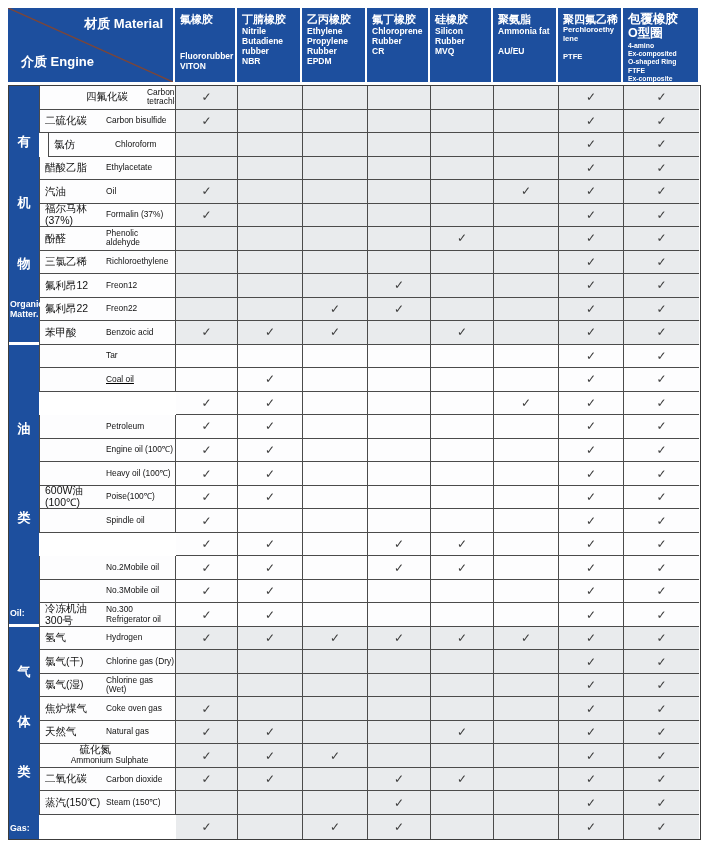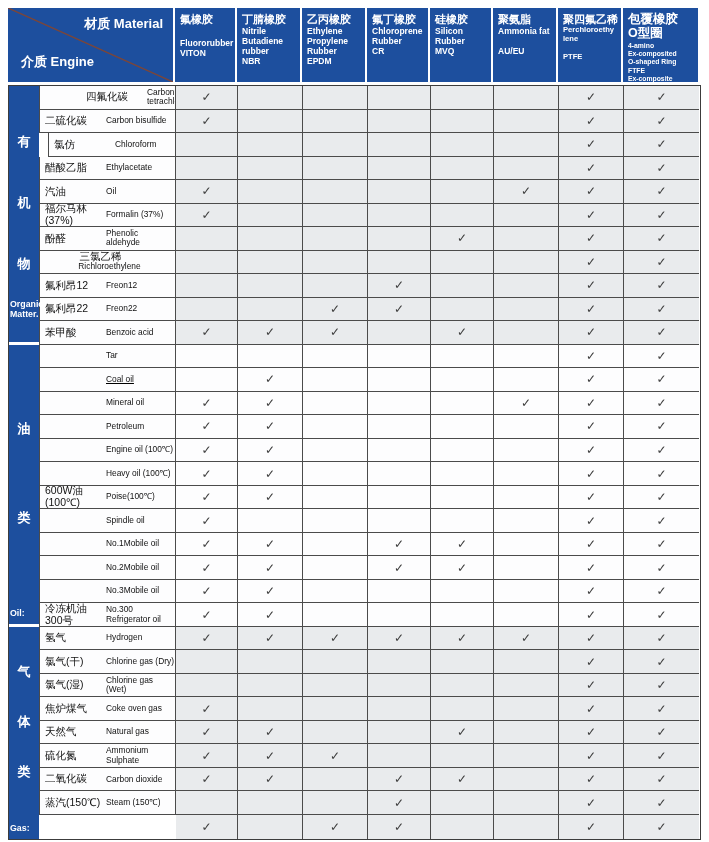--- a/index.html
+++ b/index.html
@@ -19,21 +19,21 @@
   
   .corner{position:relative;background:var(--blue);margin-right:2px;grid-column:1 / span 2;}
   .corner .mat{position:absolute;top:7px;right:10px;color:#fff;font-weight:bold;font-size:13px;}
   .corner .med{position:absolute;bottom:11px;left:13px;color:#fff;font-weight:bold;font-size:13px;}
   .corner svg{position:absolute;left:0;top:0;width:100%;height:100%;}
   .hcell{position:relative;background:var(--blue);color:#fff;margin-right:2px;box-sizing:border-box;
          padding:5px 3px 2px 5px;overflow:hidden;}
   .hcell:last-child{margin-right:0;}
   .hcell .cn{font-size:11px;font-weight:bold;line-height:1.1;white-space:pre-line;letter-spacing:0px;}
   .hcell .en{font-size:8.5px;font-weight:bold;line-height:1.18;white-space:pre-line;margin-top:1px;}
-  .hcell.gap-en .en{margin-top:13px;}
+  .hcell.gap-en .en{margin-top:26px;}
   .hcell.small-en .en{font-size:7.6px;}
   .hcell.tiny-en .en{font-size:6.8px;line-height:1.25;}
   .hcell.tiny-en .cn{font-size:12.5px;}
   
   #body-grid{grid-template-rows:repeat(32,23.53px);border:1px solid var(--outer);background:#fff;}
   .cat{background:var(--blue);position:relative;display:flex;flex-direction:column;
        justify-content:space-evenly;align-items:center;box-sizing:border-box;padding:4px 0 26px 0;color:#fff;}
   .cat.cat-gap{border-bottom:3px solid #fff;}
   .cat .ch{font-size:13px;font-weight:bold;}
   .cat .lbl{position:absolute;bottom:5px;left:1px;right:0;font-size:8.8px;font-weight:bold;
@@ -206,21 +206,21 @@
         <span class="en">Phenolic aldehyde</span>
       </div>
       <div class="dcell bg-gray" style="grid-area: 7 / 3;"></div>
       <div class="dcell bg-gray" style="grid-area: 7 / 4;"></div>
       <div class="dcell bg-gray" style="grid-area: 7 / 5;"></div>
       <div class="dcell bg-gray" style="grid-area: 7 / 6;"></div>
       <div class="dcell bg-gray" style="grid-area: 7 / 7;">✓</div>
       <div class="dcell bg-gray" style="grid-area: 7 / 8;"></div>
       <div class="dcell bg-gray" style="grid-area: 7 / 9;">✓</div>
       <div class="dcell bg-gray last" style="grid-area: 7 / 10;">✓</div>
-      <div class="lcell" style="grid-area: 8 / 2; flex-direction: column;">
+      <div class="lcell" style="grid-area: 8 / 2;">
         <span class="cn">三氯乙稀</span>
         <span class="en">Richloroethylene</span>
       </div>
       <div class="dcell bg-gray" style="grid-area: 8 / 3;"></div>
       <div class="dcell bg-gray" style="grid-area: 8 / 4;"></div>
       <div class="dcell bg-gray" style="grid-area: 8 / 5;"></div>
       <div class="dcell bg-gray" style="grid-area: 8 / 6;"></div>
       <div class="dcell bg-gray" style="grid-area: 8 / 7;"></div>
       <div class="dcell bg-gray" style="grid-area: 8 / 8;"></div>
       <div class="dcell bg-gray" style="grid-area: 8 / 9;">✓</div>
@@ -283,24 +283,20 @@
         <span class="en">Coal oil</span>
       </div>
       <div class="dcell bg-white" style="grid-area: 13 / 3;"></div>
       <div class="dcell bg-white" style="grid-area: 13 / 4;">✓</div>
       <div class="dcell bg-white" style="grid-area: 13 / 5;"></div>
       <div class="dcell bg-white" style="grid-area: 13 / 6;"></div>
       <div class="dcell bg-white" style="grid-area: 13 / 7;"></div>
       <div class="dcell bg-white" style="grid-area: 13 / 8;"></div>
       <div class="dcell bg-white" style="grid-area: 13 / 9;">✓</div>
       <div class="dcell bg-white last" style="grid-area: 13 / 10;">✓</div>
-      <div class="lcell" style="grid-area: 14 / 2;">
-        <span class="cn"></span>
-        <span class="en">Mineral oil</span>
-      </div>
       <div class="dcell bg-white" style="grid-area: 14 / 3;">✓</div>
       <div class="dcell bg-white" style="grid-area: 14 / 4;">✓</div>
       <div class="dcell bg-white" style="grid-area: 14 / 5;"></div>
       <div class="dcell bg-white" style="grid-area: 14 / 6;"></div>
       <div class="dcell bg-white" style="grid-area: 14 / 7;"></div>
       <div class="dcell bg-white" style="grid-area: 14 / 8;">✓</div>
       <div class="dcell bg-white" style="grid-area: 14 / 9;">✓</div>
       <div class="dcell bg-white last" style="grid-area: 14 / 10;">✓</div>
       <div class="lcell" style="grid-area: 15 / 2;">
         <span class="cn"></span>
@@ -356,24 +352,20 @@
         <span class="en">Spindle oil</span>
       </div>
       <div class="dcell bg-white" style="grid-area: 19 / 3;">✓</div>
       <div class="dcell bg-white" style="grid-area: 19 / 4;"></div>
       <div class="dcell bg-white" style="grid-area: 19 / 5;"></div>
       <div class="dcell bg-white" style="grid-area: 19 / 6;"></div>
       <div class="dcell bg-white" style="grid-area: 19 / 7;"></div>
       <div class="dcell bg-white" style="grid-area: 19 / 8;"></div>
       <div class="dcell bg-white" style="grid-area: 19 / 9;">✓</div>
       <div class="dcell bg-white last" style="grid-area: 19 / 10;">✓</div>
-      <div class="lcell" style="grid-area: 20 / 2;">
-        <span class="cn"></span>
-        <span class="en">No.1Mobile oil</span>
-      </div>
       <div class="dcell bg-white" style="grid-area: 20 / 3;">✓</div>
       <div class="dcell bg-white" style="grid-area: 20 / 4;">✓</div>
       <div class="dcell bg-white" style="grid-area: 20 / 5;"></div>
       <div class="dcell bg-white" style="grid-area: 20 / 6;">✓</div>
       <div class="dcell bg-white" style="grid-area: 20 / 7;">✓</div>
       <div class="dcell bg-white" style="grid-area: 20 / 8;"></div>
       <div class="dcell bg-white" style="grid-area: 20 / 9;">✓</div>
       <div class="dcell bg-white last" style="grid-area: 20 / 10;">✓</div>
       <div class="lcell" style="grid-area: 21 / 2;">
         <span class="cn"></span>
@@ -471,21 +463,21 @@
         <span class="en">Natural gas</span>
       </div>
       <div class="dcell bg-gray" style="grid-area: 28 / 3;">✓</div>
       <div class="dcell bg-gray" style="grid-area: 28 / 4;">✓</div>
       <div class="dcell bg-gray" style="grid-area: 28 / 5;"></div>
       <div class="dcell bg-gray" style="grid-area: 28 / 6;"></div>
       <div class="dcell bg-gray" style="grid-area: 28 / 7;">✓</div>
       <div class="dcell bg-gray" style="grid-area: 28 / 8;"></div>
       <div class="dcell bg-gray" style="grid-area: 28 / 9;">✓</div>
       <div class="dcell bg-gray last" style="grid-area: 28 / 10;">✓</div>
-      <div class="lcell" style="grid-area: 29 / 2;">
+      <div class="lcell" style="grid-area: 29 / 2; flex-direction: column;">
         <span class="cn">硫化氮</span>
         <span class="en">Ammonium Sulphate</span>
       </div>
       <div class="dcell bg-gray" style="grid-area: 29 / 3;">✓</div>
       <div class="dcell bg-gray" style="grid-area: 29 / 4;">✓</div>
       <div class="dcell bg-gray" style="grid-area: 29 / 5;">✓</div>
       <div class="dcell bg-gray" style="grid-area: 29 / 6;"></div>
       <div class="dcell bg-gray" style="grid-area: 29 / 7;"></div>
       <div class="dcell bg-gray" style="grid-area: 29 / 8;"></div>
       <div class="dcell bg-gray" style="grid-area: 29 / 9;">✓</div>

